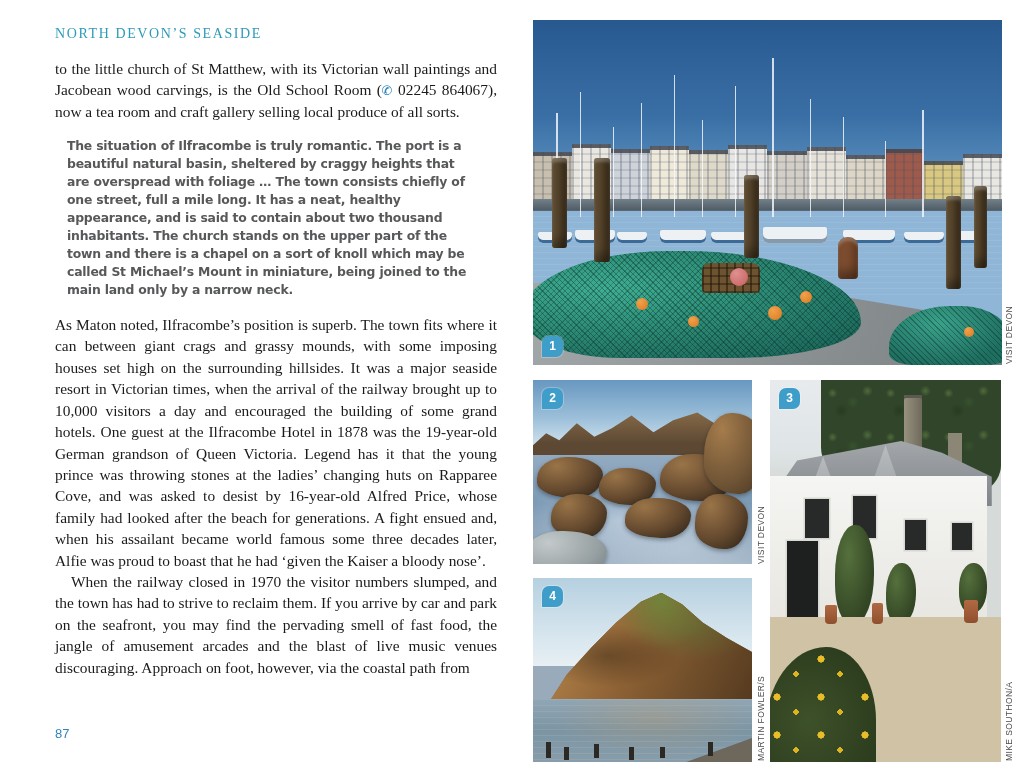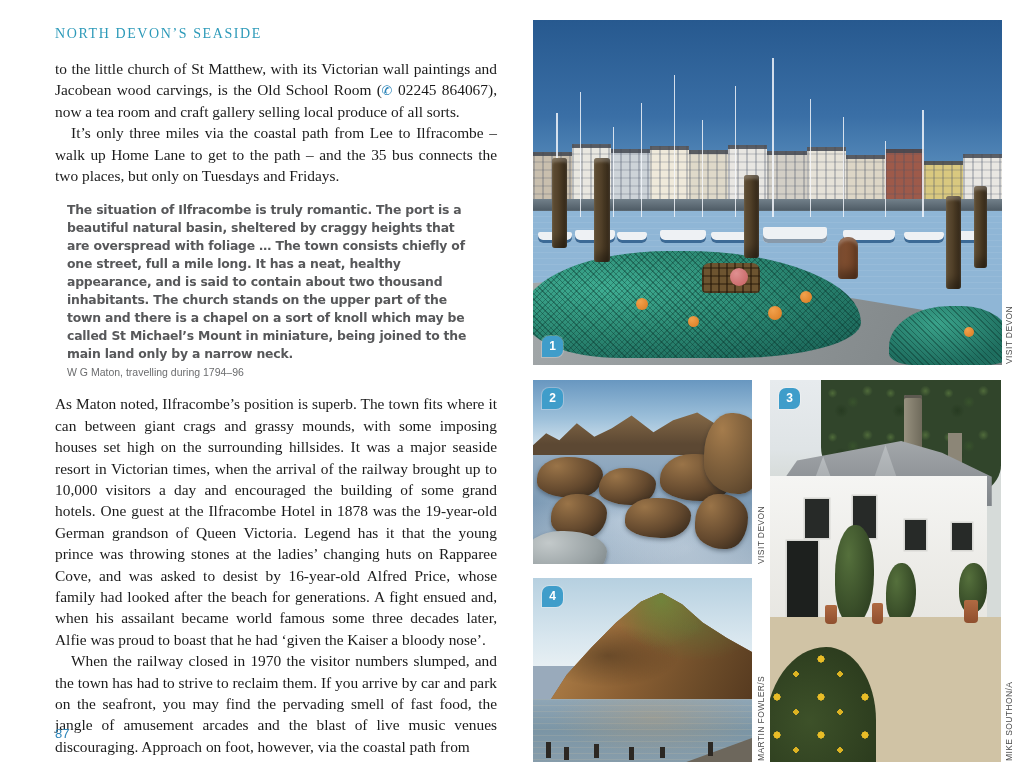--- a/index.html
+++ b/index.html
@@ -215,27 +215,25 @@
 </head>
 <body>
 
 <div class="page">
 
   <div class="left-col">
     <p class="running-head">NORTH DEVON’S SEASIDE</p>
 
     <div class="intro">
       <p><span>to the little church of St Matthew, with its Victorian wall paintings and Jacobean wood carvings, is the Old School Room (</span><span class="phone-glyph">✆</span> <span>02245 864067</span><span>), now a tea room and craft gallery selling local produce of all sorts.</span></p>
-      <p class="indent">It’s only three miles via the coastal path from Lee to Ilfracombe – walk up Home Lane to get to the path – and the 35 bus connects the two places, but only on Tuesdays and Fridays.</p>
     </div>
 
 
 
     <p class="quote">The situation of Ilfracombe is truly romantic. The port is a beautiful natural basin, sheltered by craggy heights that are overspread with foliage … The town consists chiefly of one street, full a mile long. It has a neat, healthy appearance, and is said to contain about two thousand inhabitants. The church stands on the upper part of the town and there is a chapel on a sort of knoll which may be called St Michael’s Mount in miniature, being joined to the main land only by a narrow neck.</p>
-    <p class="quote-attr">W G Maton, travelling during 1794–96</p>
 
     <div class="bodytext">
       <p>As Maton noted, Ilfracombe’s position is superb. The town fits where it can between giant crags and grassy mounds, with some imposing houses set high on the surrounding hillsides. It was a major seaside resort in Victorian times, when the arrival of the railway brought up to 10,000 visitors a day and encouraged the building of some grand hotels. One guest at the Ilfracombe Hotel in 1878 was the 19-year-old German grandson of Queen Victoria. Legend has it that the young prince was throwing stones at the ladies’ changing huts on Rapparee Cove, and was asked to desist by 16-year-old Alfred Price, whose family had looked after the beach for generations. A fight ensued and, when his assailant became world famous some three decades later, Alfie was proud to boast that he had ‘given the Kaiser a bloody nose’.</p>
       <p class="indent">When the railway closed in 1970 the visitor numbers slumped, and the town has had to strive to reclaim them. If you arrive by car and park on the seafront, you may find the pervading smell of fast food, the jangle of amusement arcades and the blast of live music venues discouraging. Approach on foot, however, via the coastal path from</p>
     </div>
 
   </div>
 
   <div class="page-num">87</div>
 

